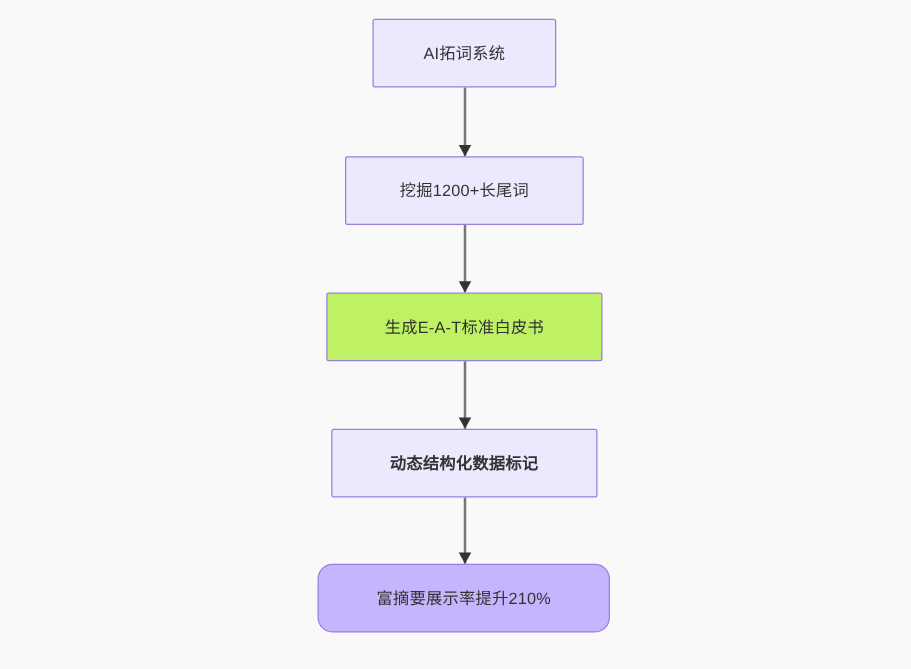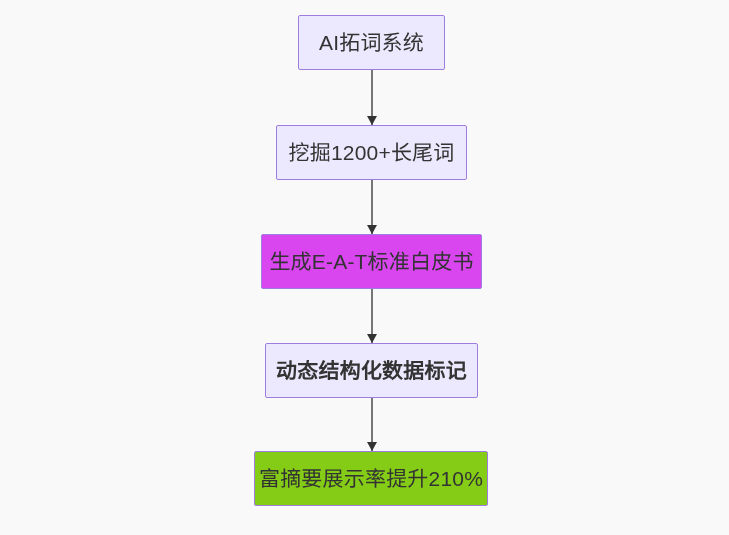--- a/index.html
+++ b/index.html
@@ -24,21 +24,21 @@
   .node {
     position: absolute;
     box-sizing: border-box;
     background: #ece8fd;
     border: 1.4px solid #9d7ee0;
     border-radius: 2px;
     display: flex;
     align-items: center;
     justify-content: center;
     color: #333333;
-    font-size: 21px;
+    font-size: 13px;
     letter-spacing: 0.2px;
     line-height: 1.2;
     white-space: nowrap;
     -webkit-font-smoothing: antialiased;
   }
   .node-label {
     display: block;
     padding: 0 8px;
   }
   .edge {
@@ -83,23 +83,23 @@
     <div class="edge-line" style="height: 53px; background: rgb(118, 118, 118);"></div>
     <div class="edge-arrow" style="border-top-color: rgb(51, 51, 51);"></div>
   </div>
 
   <div class="node" style="left: 298px; top: 15px; width: 147px; height: 55px; background: rgb(236, 232, 253); border-color: rgb(157, 126, 224); color: rgb(51, 51, 51);">
     <span class="node-label">AI拓词系统</span>
   </div>
   <div class="node" style="left: 276px; top: 125px; width: 191px; height: 55px; background: rgb(236, 232, 253); border-color: rgb(157, 126, 224); color: rgb(51, 51, 51); align-items: center;">
     <span class="node-label">挖掘1200+长尾词</span>
   </div>
-  <div class="node" style="left: 261px; top: 234px; width: 221px; height: 55px; background: #d946ef; border-color: rgb(157, 126, 224); color: rgb(51, 51, 51);">
+  <div class="node" style="left: 261px; top: 234px; width: 221px; height: 55px; background: #bef264; border-color: rgb(157, 126, 224); color: rgb(51, 51, 51);">
     <span class="node-label">生成E-A-T标准白皮书</span>
   </div>
   <div class="node" style="left: 265px; top: 343px; width: 213px; height: 55px; background: rgb(236, 232, 253); border-color: rgb(157, 126, 224); color: rgb(51, 51, 51); font-weight: bold;">
     <span class="node-label">动态结构化数据标记</span>
   </div>
-  <div class="node" style="left: 254px; top: 451px; width: 234px; height: 55px; background: #84cc16; border-color: rgb(157, 126, 224); color: rgb(51, 51, 51);">
+  <div class="node" style="left: 254px; top: 451px; width: 234px; height: 55px; background: #c4b5fd; border-color: rgb(157, 126, 224); color: rgb(51, 51, 51); border-radius: 12px;">
     <span class="node-label">富摘要展示率提升210%</span>
   </div>
 
 </div>
 
 </body></html>

